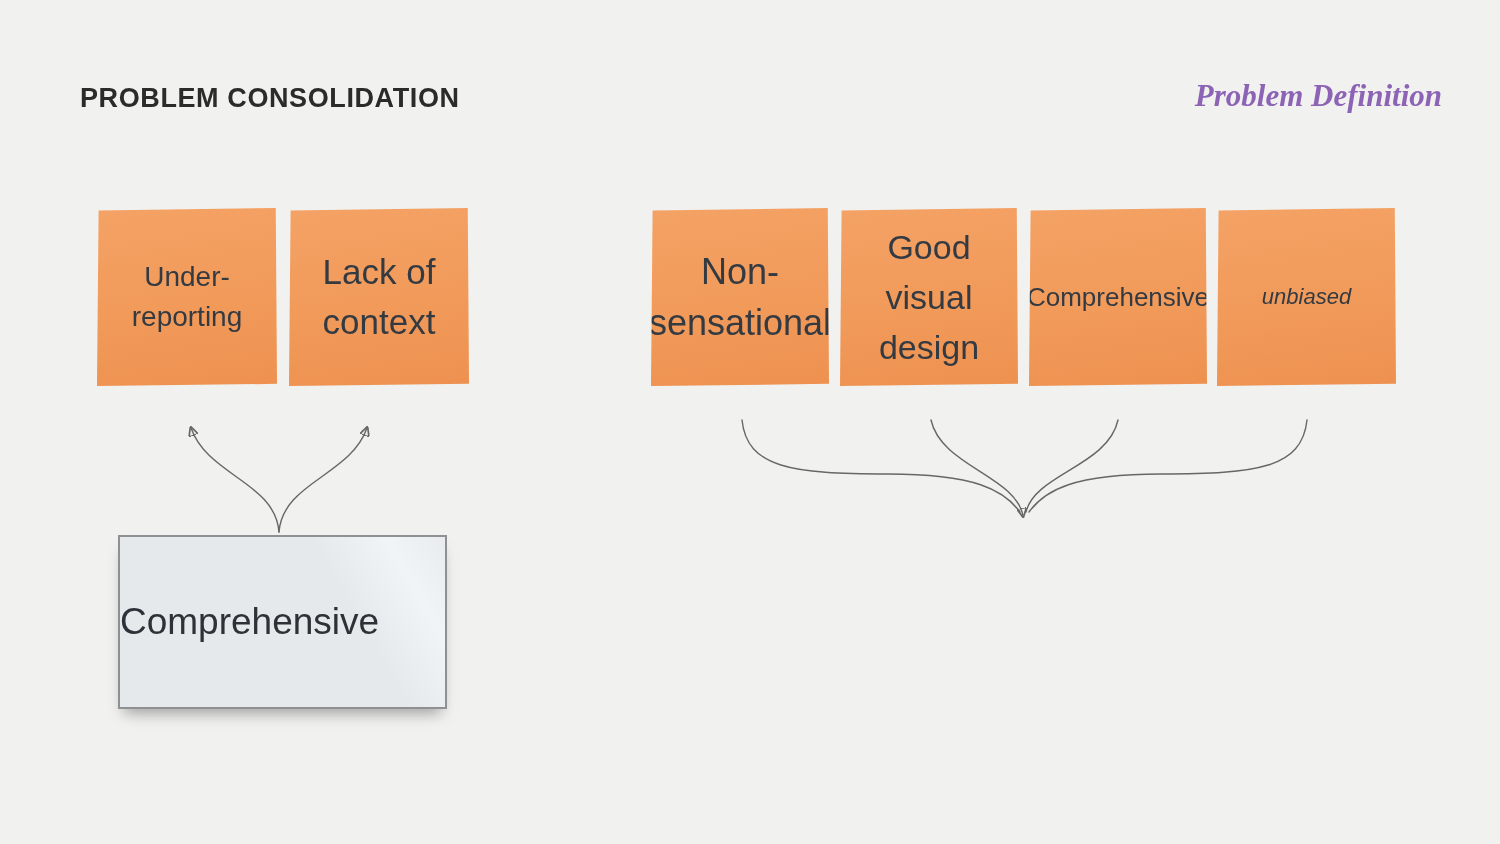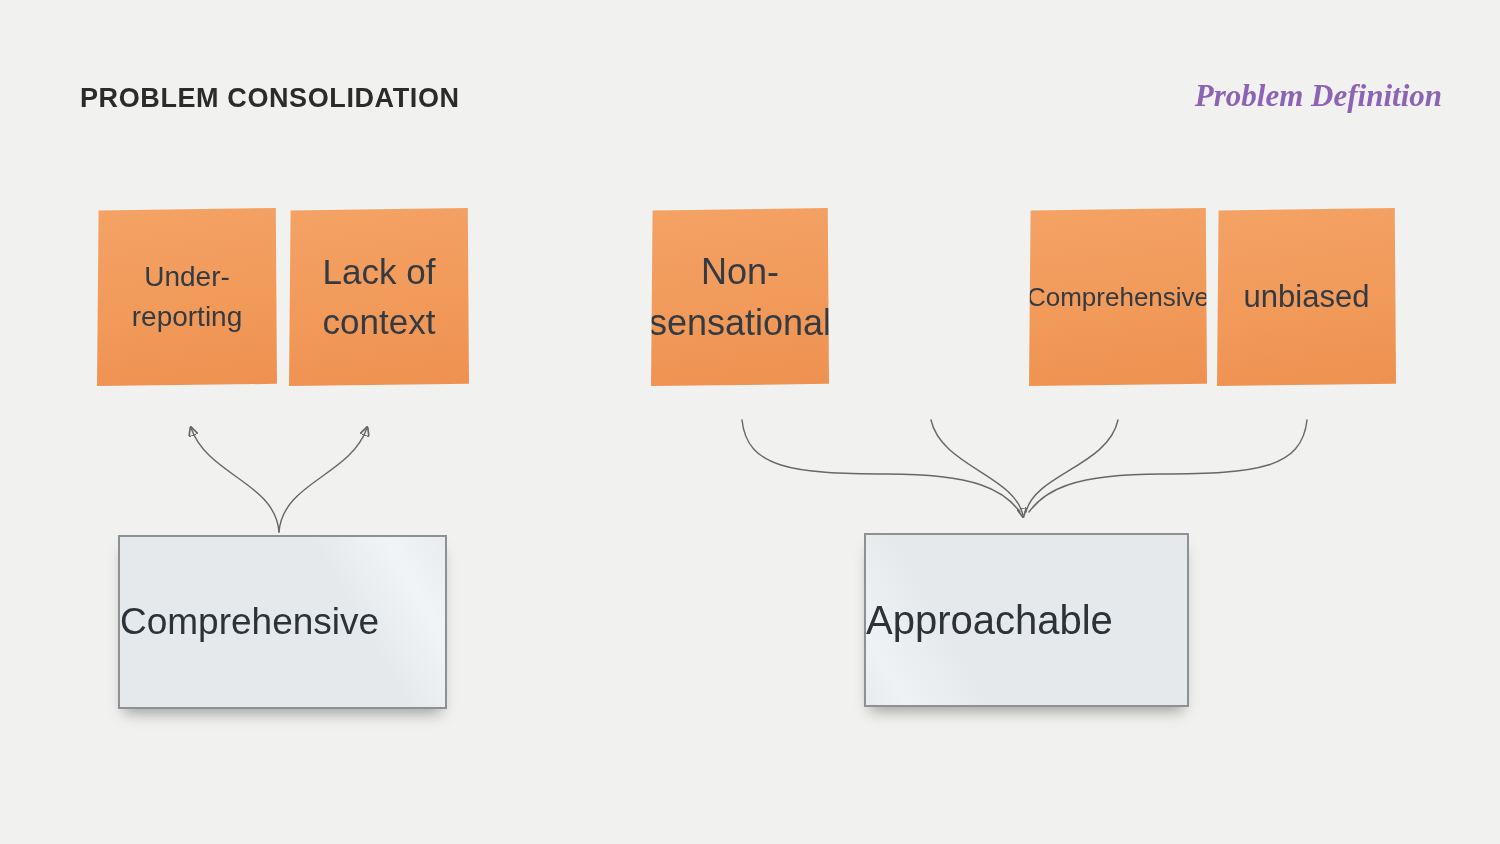--- a/index.html
+++ b/index.html
@@ -61,21 +61,21 @@
   .note-2 { left: 289px;  width: 180px; }
   .note-3 { left: 651px;  width: 178px; }
   .note-4 { left: 840px;  width: 178px; }
   .note-5 { left: 1029px; width: 178px; }
   .note-6 { left: 1217px; width: 179px; }
   .note-1 .note-text { font-size: 28px; }
   .note-2 .note-text { font-size: 35px; }
   .note-3 .note-text { font-size: 36px; }
   .note-4 .note-text { font-size: 34px; line-height: 1.48; }
   .note-5 .note-text { font-size: 26px; }
-  .note-6 .note-text { font-size: 31px; }
+  .note-6 .note-text { font-size: 22px; font-style: italic; }
 
   
   .result-box {
     position: absolute;
     border: 2px solid #8e9094;
     display: flex;
     align-items: center;
     text-align: center;
     color: #2c3237;
     box-shadow: 0 10px 14px -6px rgba(0, 0, 0, 0.35);
@@ -136,27 +136,29 @@
   </div>
   <div class="note note-2">
     <div class="note-text">Lack of
 context</div>
   </div>
 
   <div class="note note-3">
     <div class="note-text">Non-
 sensational</div>
   </div>
+  <div class="note note-4">
+    <div class="note-text">Good
+visual
+design</div>
+  </div>
   <div class="note note-5">
     <div class="note-text">Comprehensive</div>
   </div>
   <div class="note note-6">
     <div class="note-text">unbiased</div>
   </div>
 
   <div class="result-box result-comprehensive">
     <span>Comprehensive</span>
   </div>
-  <div class="result-box result-approachable">
-    <span>Approachable</span>
-  </div>
 
 </div>
 
 </body></html>

